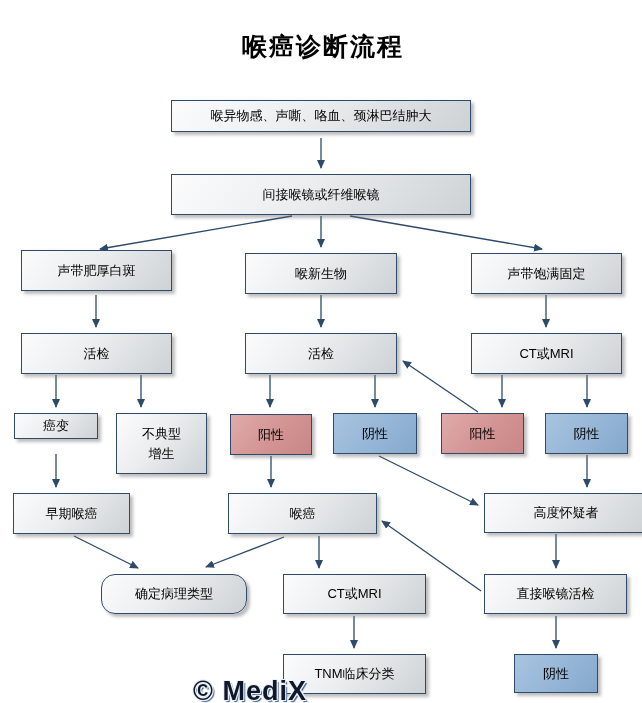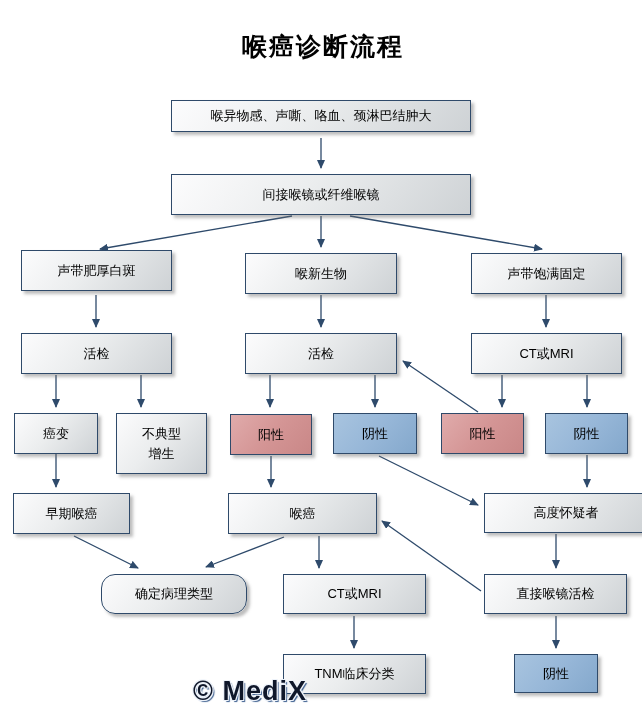--- a/index.html
+++ b/index.html
@@ -90,21 +90,21 @@
   </div>
   <div class="node" style="left:21px;top:333px;width:151px;height:41px;">
     <span class="lbl">活检</span>
   </div>
   <div class="node" style="left:245px;top:333px;width:152px;height:41px;">
     <span class="lbl">活检</span>
   </div>
   <div class="node" style="left:471px;top:333px;width:151px;height:41px;">
     <span class="lbl">CT或MRI</span>
   </div>
-  <div class="node" style="left:14px;top:413px;width:84px;height:41px;">
+  <div class="node" style="left:14px;top:413px;width:84px;height:26px;">
     <span class="lbl">癌变</span>
   </div>
   <div class="node wrap" style="left:116px;top:413px;width:91px;height:61px;">
     <span class="lbl">不典型增生</span>
   </div>
   <div class="node pink" style="left:230px;top:414px;width:82px;height:41px;">
     <span class="lbl">阳性</span>
   </div>
   <div class="node blue" style="left:333px;top:413px;width:84px;height:41px;">
     <span class="lbl">阴性</span>

